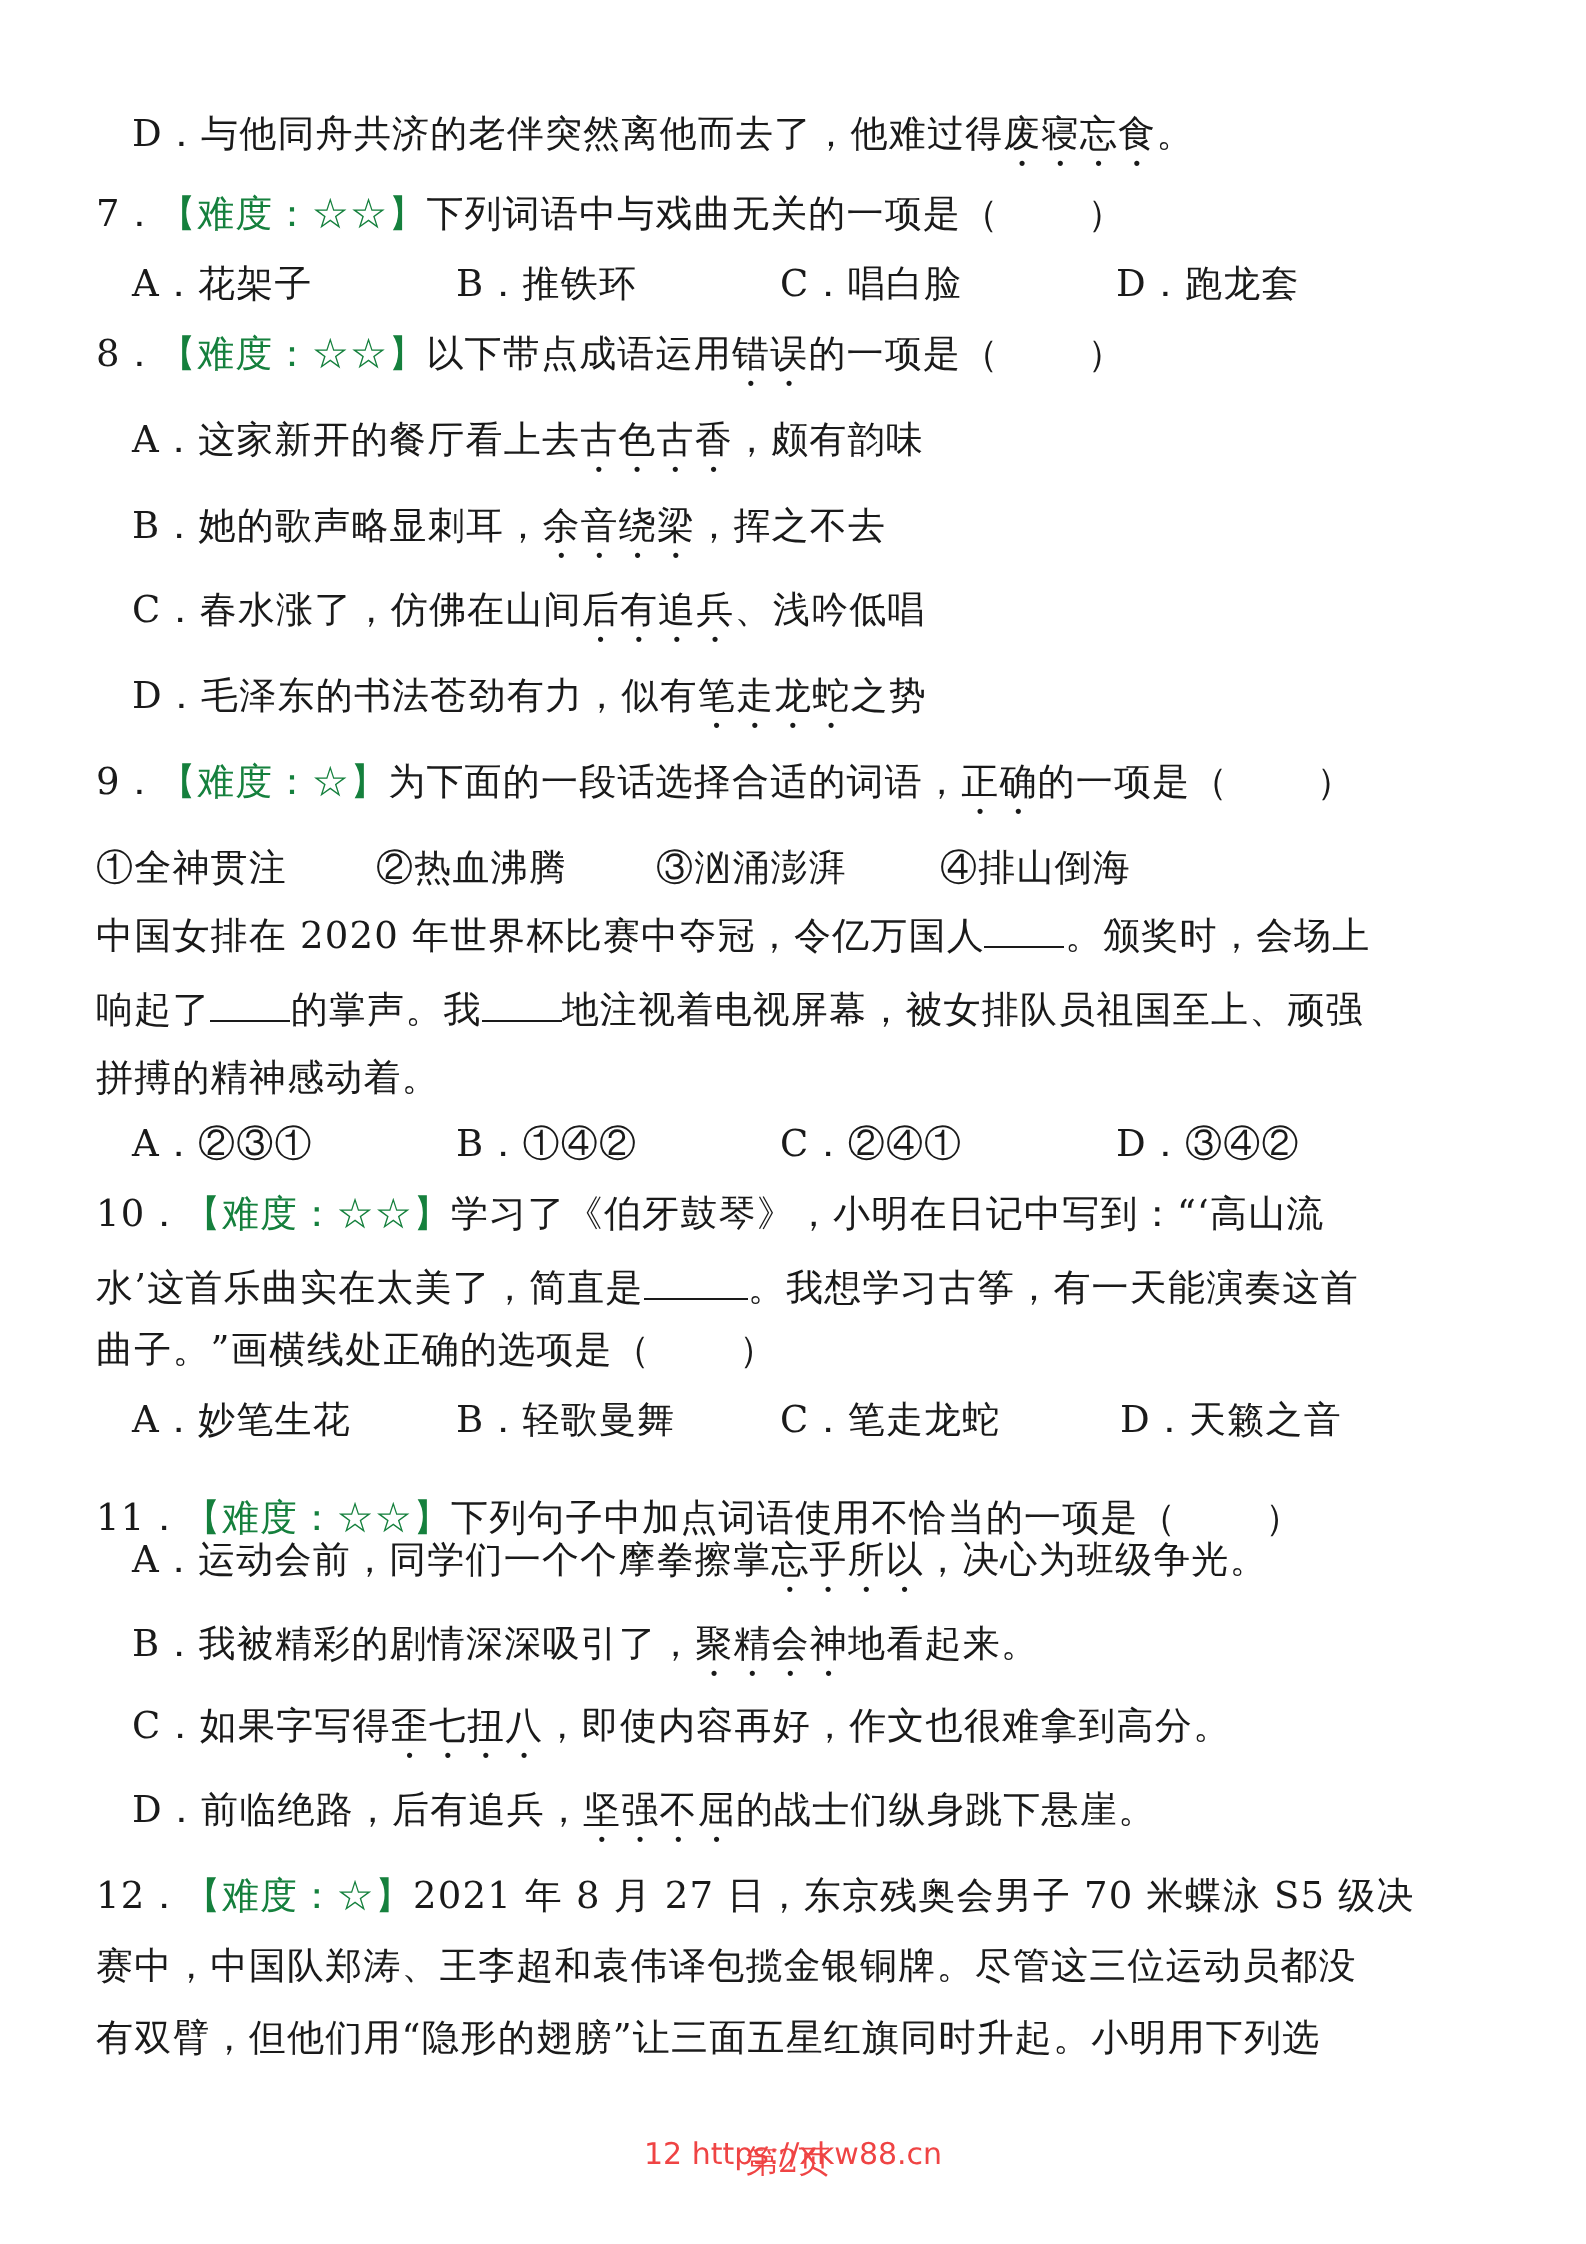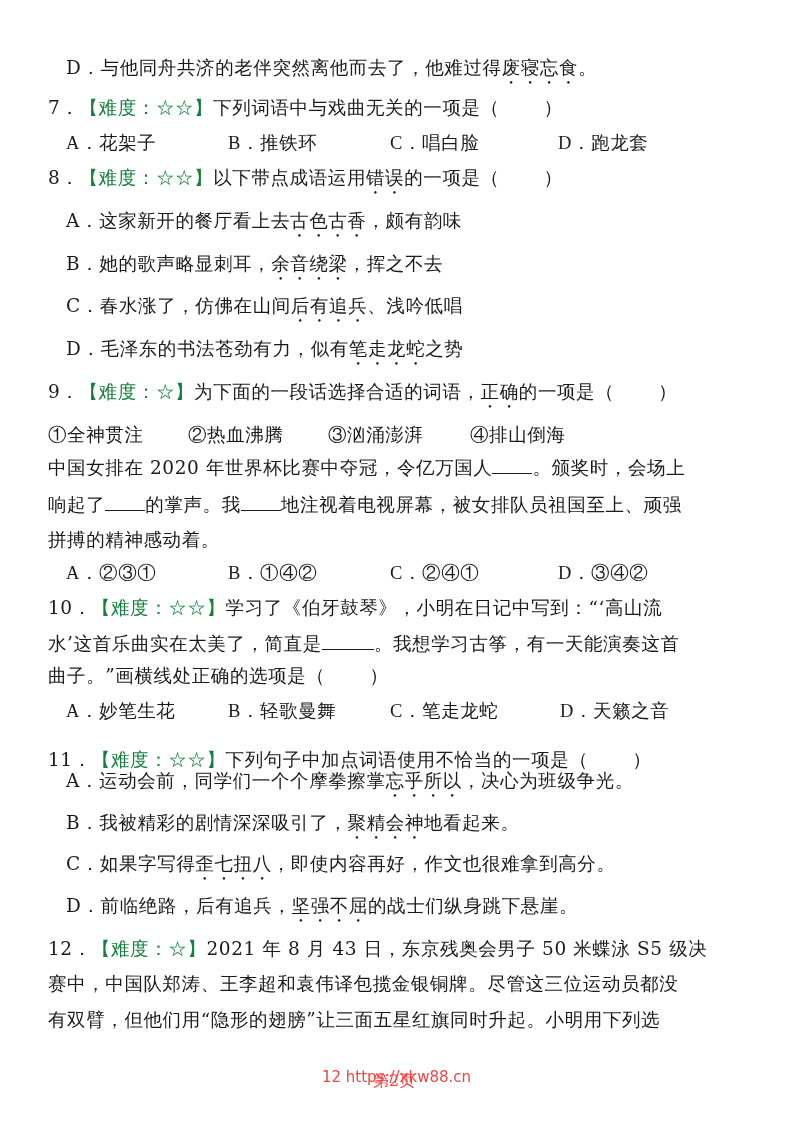--- a/index.html
+++ b/index.html
@@ -6,21 +6,21 @@
   body { width: 793px; height: 1122px; position: relative; overflow: hidden;
          font-family: "DejaVu Serif", "Liberation Serif", serif; color: #1a1a1a; }
   .line { position: absolute; left: 48px; font-size: 18.5px; line-height: 24px; white-space: nowrap; letter-spacing: 0.6px; }
   .opt { left: 66px; }
   .tag { color: #15803d; }
   .dot { text-emphasis: dot; -webkit-text-emphasis: dot; text-emphasis-position: under; -webkit-text-emphasis-position: under; }
   .blank { display: inline-block; border-bottom: 1.2px solid #1a1a1a; height: 18px; vertical-align: baseline; }
   .b4 { width: 40px; }
   .b5 { width: 52px; }
   .paren { display: inline-block; width: 44px; }
-  .col { display: inline-block; font-family: Liberation Serif, serif; }
+  .col { display: inline-block; }
   .footer { position: absolute; top: 1068px; left: 0; width: 793px; height: 30px; }
   .wm { position: absolute; left: 322px; top: 0; font-family: "DejaVu Sans", sans-serif; font-size: 15px; color: #ef4444; }
   .pg { position: absolute; left: 373px; top: 3px; font-size: 16px; color: #ef4444; }
 </style>
 </head>
 <body>
 
 <div class="line opt" style="top:56px">
   <span>D．</span><span>与他同舟共济的老伴突然离他而去了，他难过得</span><span class="dot">废寝忘食</span><span>。</span>
 </div>
@@ -90,21 +90,21 @@
   <span>B．</span><span>我被精彩的剧情深深吸引了，</span><span class="dot">聚精会神</span><span>地看起来。</span>
 </div>
 <div class="line opt" style="top:852px">
   <span>C．</span><span>如果字写得</span><span class="dot">歪七扭八</span><span>，即使内容再好，作文也很难拿到高分。</span>
 </div>
 <div class="line opt" style="top:894px">
   <span>D．</span><span>前临绝路，后有追兵，</span><span class="dot">坚强不屈</span><span>的战士们纵身跳下悬崖。</span>
 </div>
 
 <div class="line" style="top:937px">
-  <span>12．</span><span class="tag">【难度：☆】</span><span>2021 年 8 月 43 日，东京残奥会男子 50 米蝶泳 S5 级决</span>
+  <span>12．</span><span class="tag">【难度：☆】</span><span>2021 年 8 月 27 日，东京残奥会男子 70 米蝶泳 S5 级决</span>
 </div>
 <div class="line" style="top:972px">
   <span>赛中，中国队郑涛、王李超和袁伟译包揽金银铜牌。尽管这三位运动员都没</span>
 </div>
 <div class="line" style="top:1008px">
   <span>有双臂，但他们用“隐形的翅膀”让三面五星红旗同时升起。小明用下列选</span>
 </div>
 
 <div class="footer">
   <span class="wm">12 https://xkw88.cn</span>

